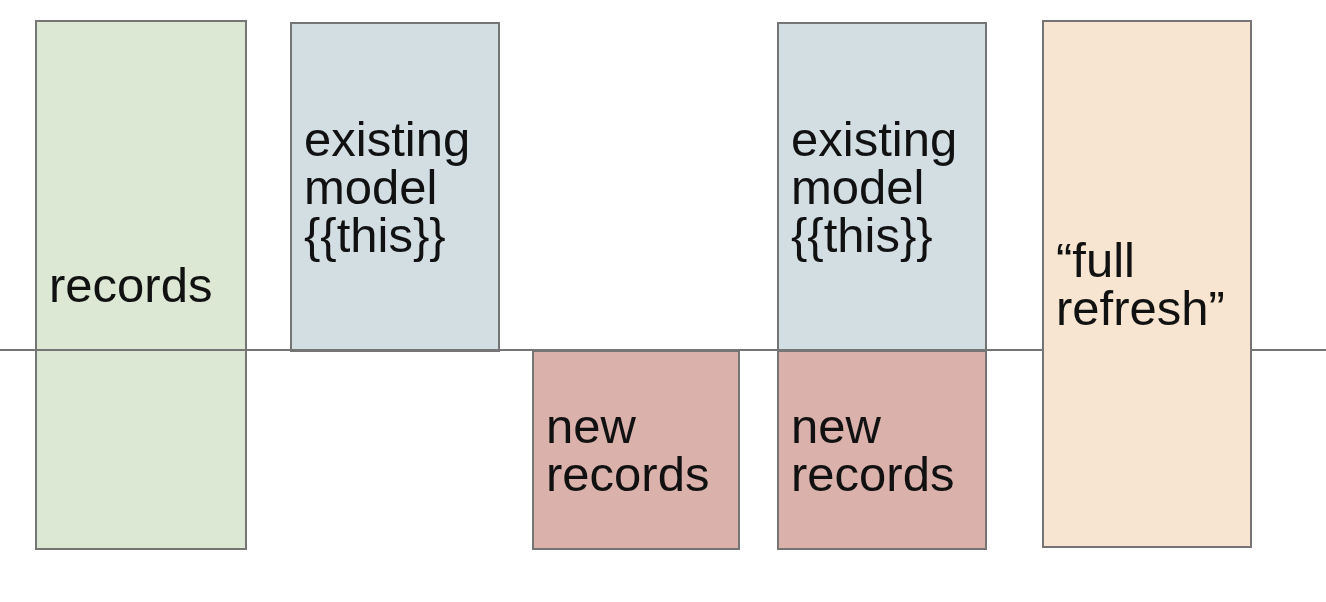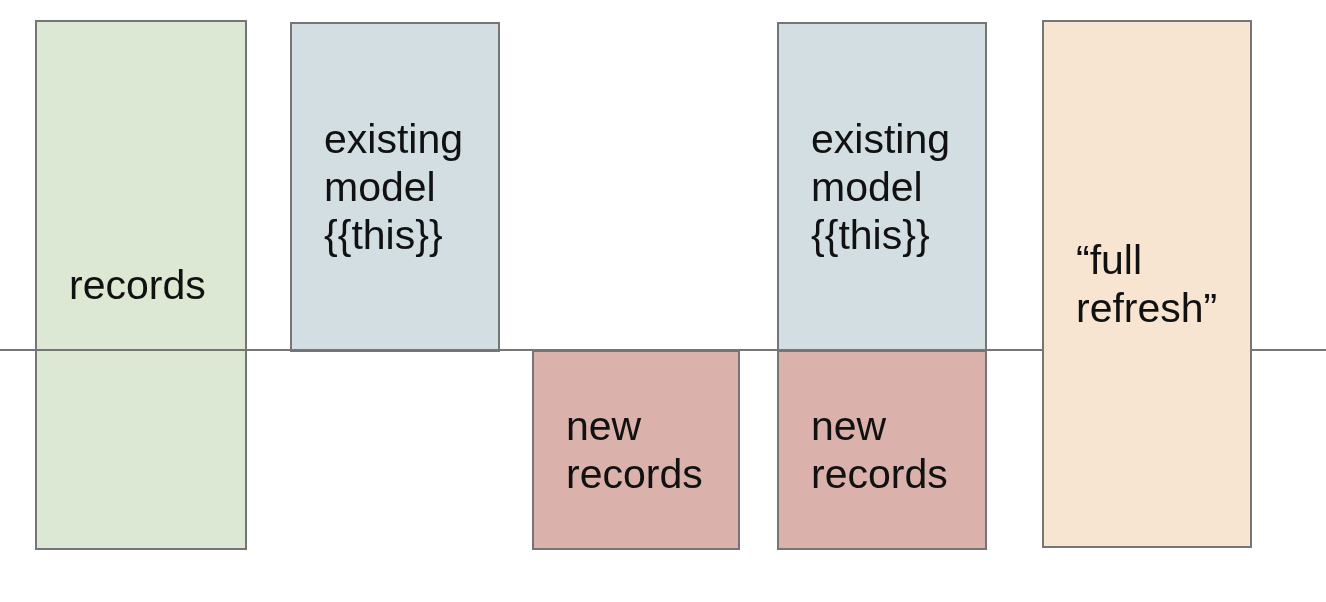--- a/index.html
+++ b/index.html
@@ -15,23 +15,23 @@
     overflow: hidden;
     font-family: "Liberation Sans", sans-serif;
   }
   .box {
     position: absolute;
     box-sizing: border-box;
     border: 2px solid #757575;
     display: flex;
     align-items: center;
     justify-content: flex-start;
-    padding-left: 32px;
+    padding-left: 12px;
     padding-right: 8px;
-    font-size: 41px;
+    font-size: 49px;
     line-height: 48px;
     color: #111111;
     white-space: pre-line;
     z-index: 1;
   }
   .divider {
     position: absolute;
     left: 0;
     top: 349px;
     width: 1326px;

